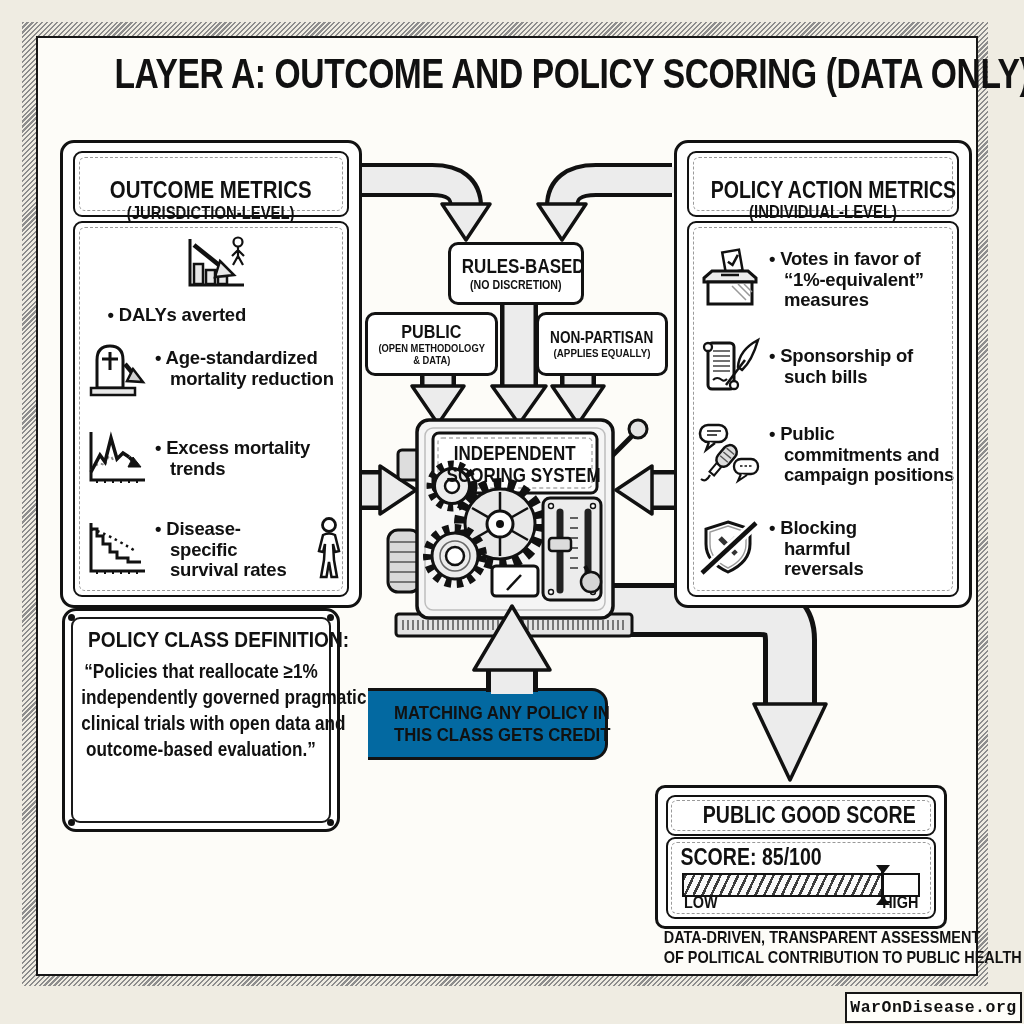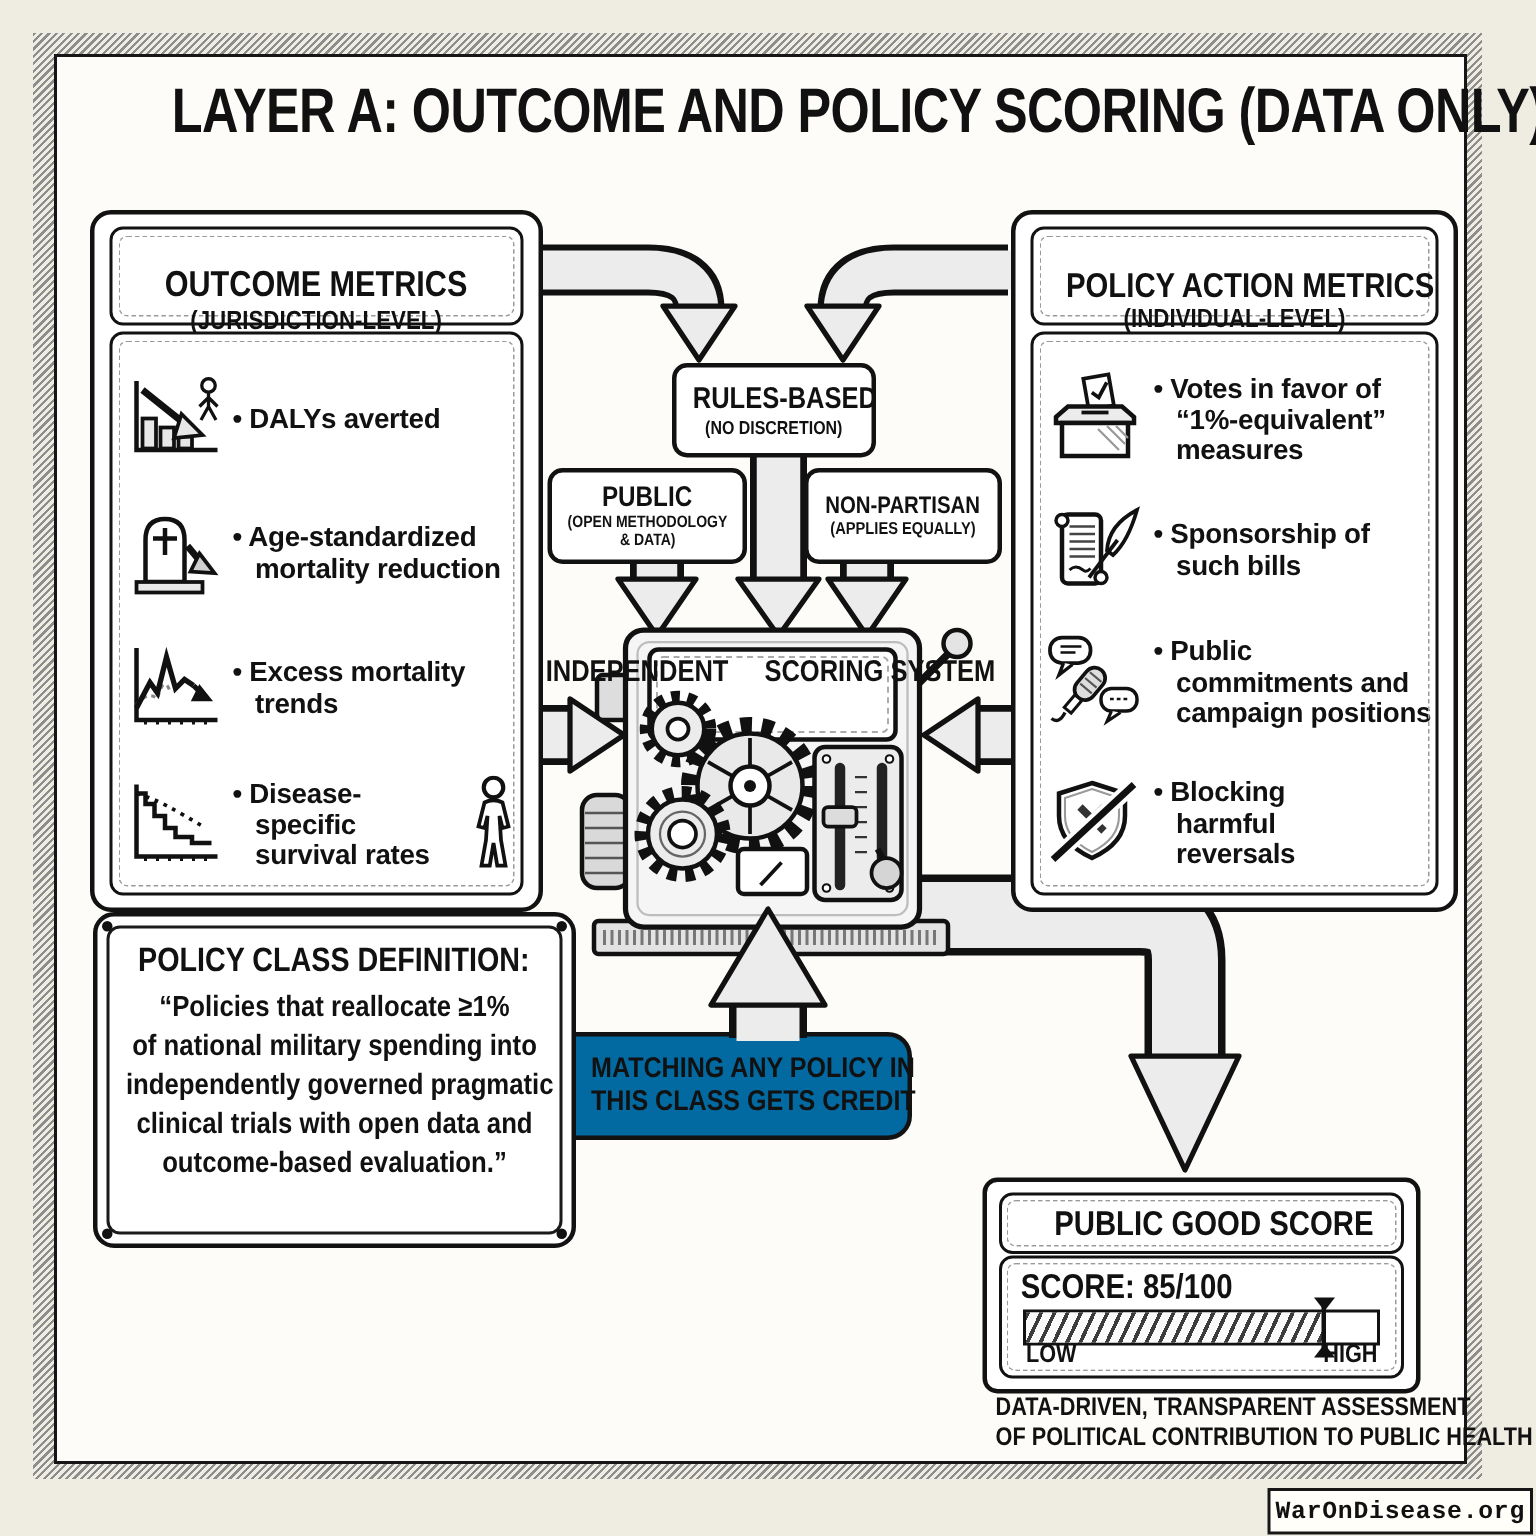--- a/index.html
+++ b/index.html
@@ -30,23 +30,23 @@
   .row{display:flex;align-items:center;gap:6px;}
   .ic{flex:0 0 66px;display:flex;justify-content:center;}
   .lbl{font-size:18.5px;font-weight:bold;line-height:1.12;letter-spacing:-.2px;
        padding-left:15px;text-indent:-15px;}
   .lbl::before{content:"• ";}
   
   .pbox{background:#fff;border:3px solid #121212;border-radius:10px;display:flex;flex-direction:column;justify-content:center;text-align:center;}
   .pbox .b1{font-weight:bold;}
   .pbox .b2{font-weight:bold;}
   
-  .plate{left:433px;top:437px;width:164px;height:54px;display:flex;flex-direction:row;justify-content:center;text-align:center;font-weight:bold;font-size:20px;line-height:1.1;}
-  
-  .defbox{left:62px;top:608px;width:322px;height:224px;background:#fff;border:3.5px solid #121212;border-radius:14px;box-sizing:border-box;text-decoration:underline;}
+  .plate{left:433px;top:437px;width:164px;height:54px;display:flex;flex-direction:column;justify-content:center;text-align:center;font-weight:bold;font-size:20px;line-height:1.1;}
+  
+  .defbox{left:62px;top:608px;width:278px;height:224px;background:#fff;border:3.5px solid #121212;border-radius:14px;box-sizing:border-box;text-decoration:underline;}
   .def-inner{position:absolute;inset:6px;border:2px solid #1a1a1a;border-radius:9px;}
   .dot{position:absolute;width:7px;height:7px;border-radius:50%;background:#111;}
   .def-t{position:absolute;left:0;right:0;top:16px;text-align:center;font-size:22.5px;font-weight:bold;}
   .def-q{position:absolute;left:0;right:0;top:48px;text-align:center;font-size:19.5px;font-weight:bold;line-height:1.33;}
   .def-q span{display:block;}
   
   .band{left:368px;top:688px;width:240px;height:72px;background:#0369a1;border:3px solid #121212;border-left:none;border-radius:0 16px 16px 0;box-sizing:border-box;display:flex;flex-direction:column;justify-content:center;padding-left:26px;}
   .band div{font-size:19px;font-weight:bold;line-height:1.18;}
   
   .pgs{left:655px;top:785px;width:286px;height:138px;}
@@ -174,21 +174,21 @@
 <div class="abs title z2"><span class="cx">LAYER A: OUTCOME AND POLICY SCORING (DATA ONLY)</span></div>
 
 <div class="abs panel z2" style="left:60px;top:140px;width:296px;height:462px;">
   <div class="sub mhead tt">
     <div class="sketch"></div>
     <div class="l1"><span class="cx">OUTCOME METRICS</span></div>
     <div class="l2"><span class="cx">(JURISDICTION-LEVEL)</span></div>
   </div>
   <div class="sub mbody">
     <div class="sketch"></div>
-    <div class="row" style="height:92px;">
+    <div class="row" style="height:92px;flex-direction:column;">
       <span class="ic">
         <svg width="66" height="62" viewBox="0 0 66 62" fill="none" stroke="#111">
           <path d="M8 6 V52 H62" stroke-width="3"></path>
           <rect x="12" y="31" width="9" height="20" fill="#e8e8e8" stroke-width="2.5"></rect>
           <rect x="24" y="37" width="9" height="14" fill="#e8e8e8" stroke-width="2.5"></rect>
           <rect x="36" y="43" width="9" height="8" fill="#e8e8e8" stroke-width="2.5"></rect>
           <line x1="12" y1="12" x2="42" y2="36" stroke-width="4.5"></line>
           <polygon points="38,28 52,42 33,44" fill="#e8e8e8" stroke-width="2.5"></polygon>
           <circle cx="56" cy="9" r="4.5" fill="#fff" stroke-width="2.2"></circle>
           <path d="M56 14 v9 M56 17 l-6 6 M56 17 l6 6 M56 23 l-5 9 M56 23 l5 9" stroke-width="2.2"></path>
@@ -347,23 +347,20 @@
   <div class="dot" style="left:3px;top:3px;"></div>
   <div class="dot" style="right:3px;top:3px;"></div>
   <div class="dot" style="left:3px;bottom:3px;"></div>
   <div class="dot" style="right:3px;bottom:3px;"></div>
   <div class="def-t"><span class="cx">POLICY CLASS DEFINITION:</span></div>
   <div class="def-q">
     <span>
         <span class="cx88">“Policies that reallocate ≥1%</span>
       </span>
     <span>
-        <span class="cx88">of national military spending into</span>
-      </span>
-    <span>
         <span class="cx88">independently governed pragmatic</span>
       </span>
     <span>
         <span class="cx88">clinical trials with open data and</span>
       </span>
     <span>
         <span class="cx88">outcome-based evaluation.”</span>
       </span>
   </div>
 </div>

